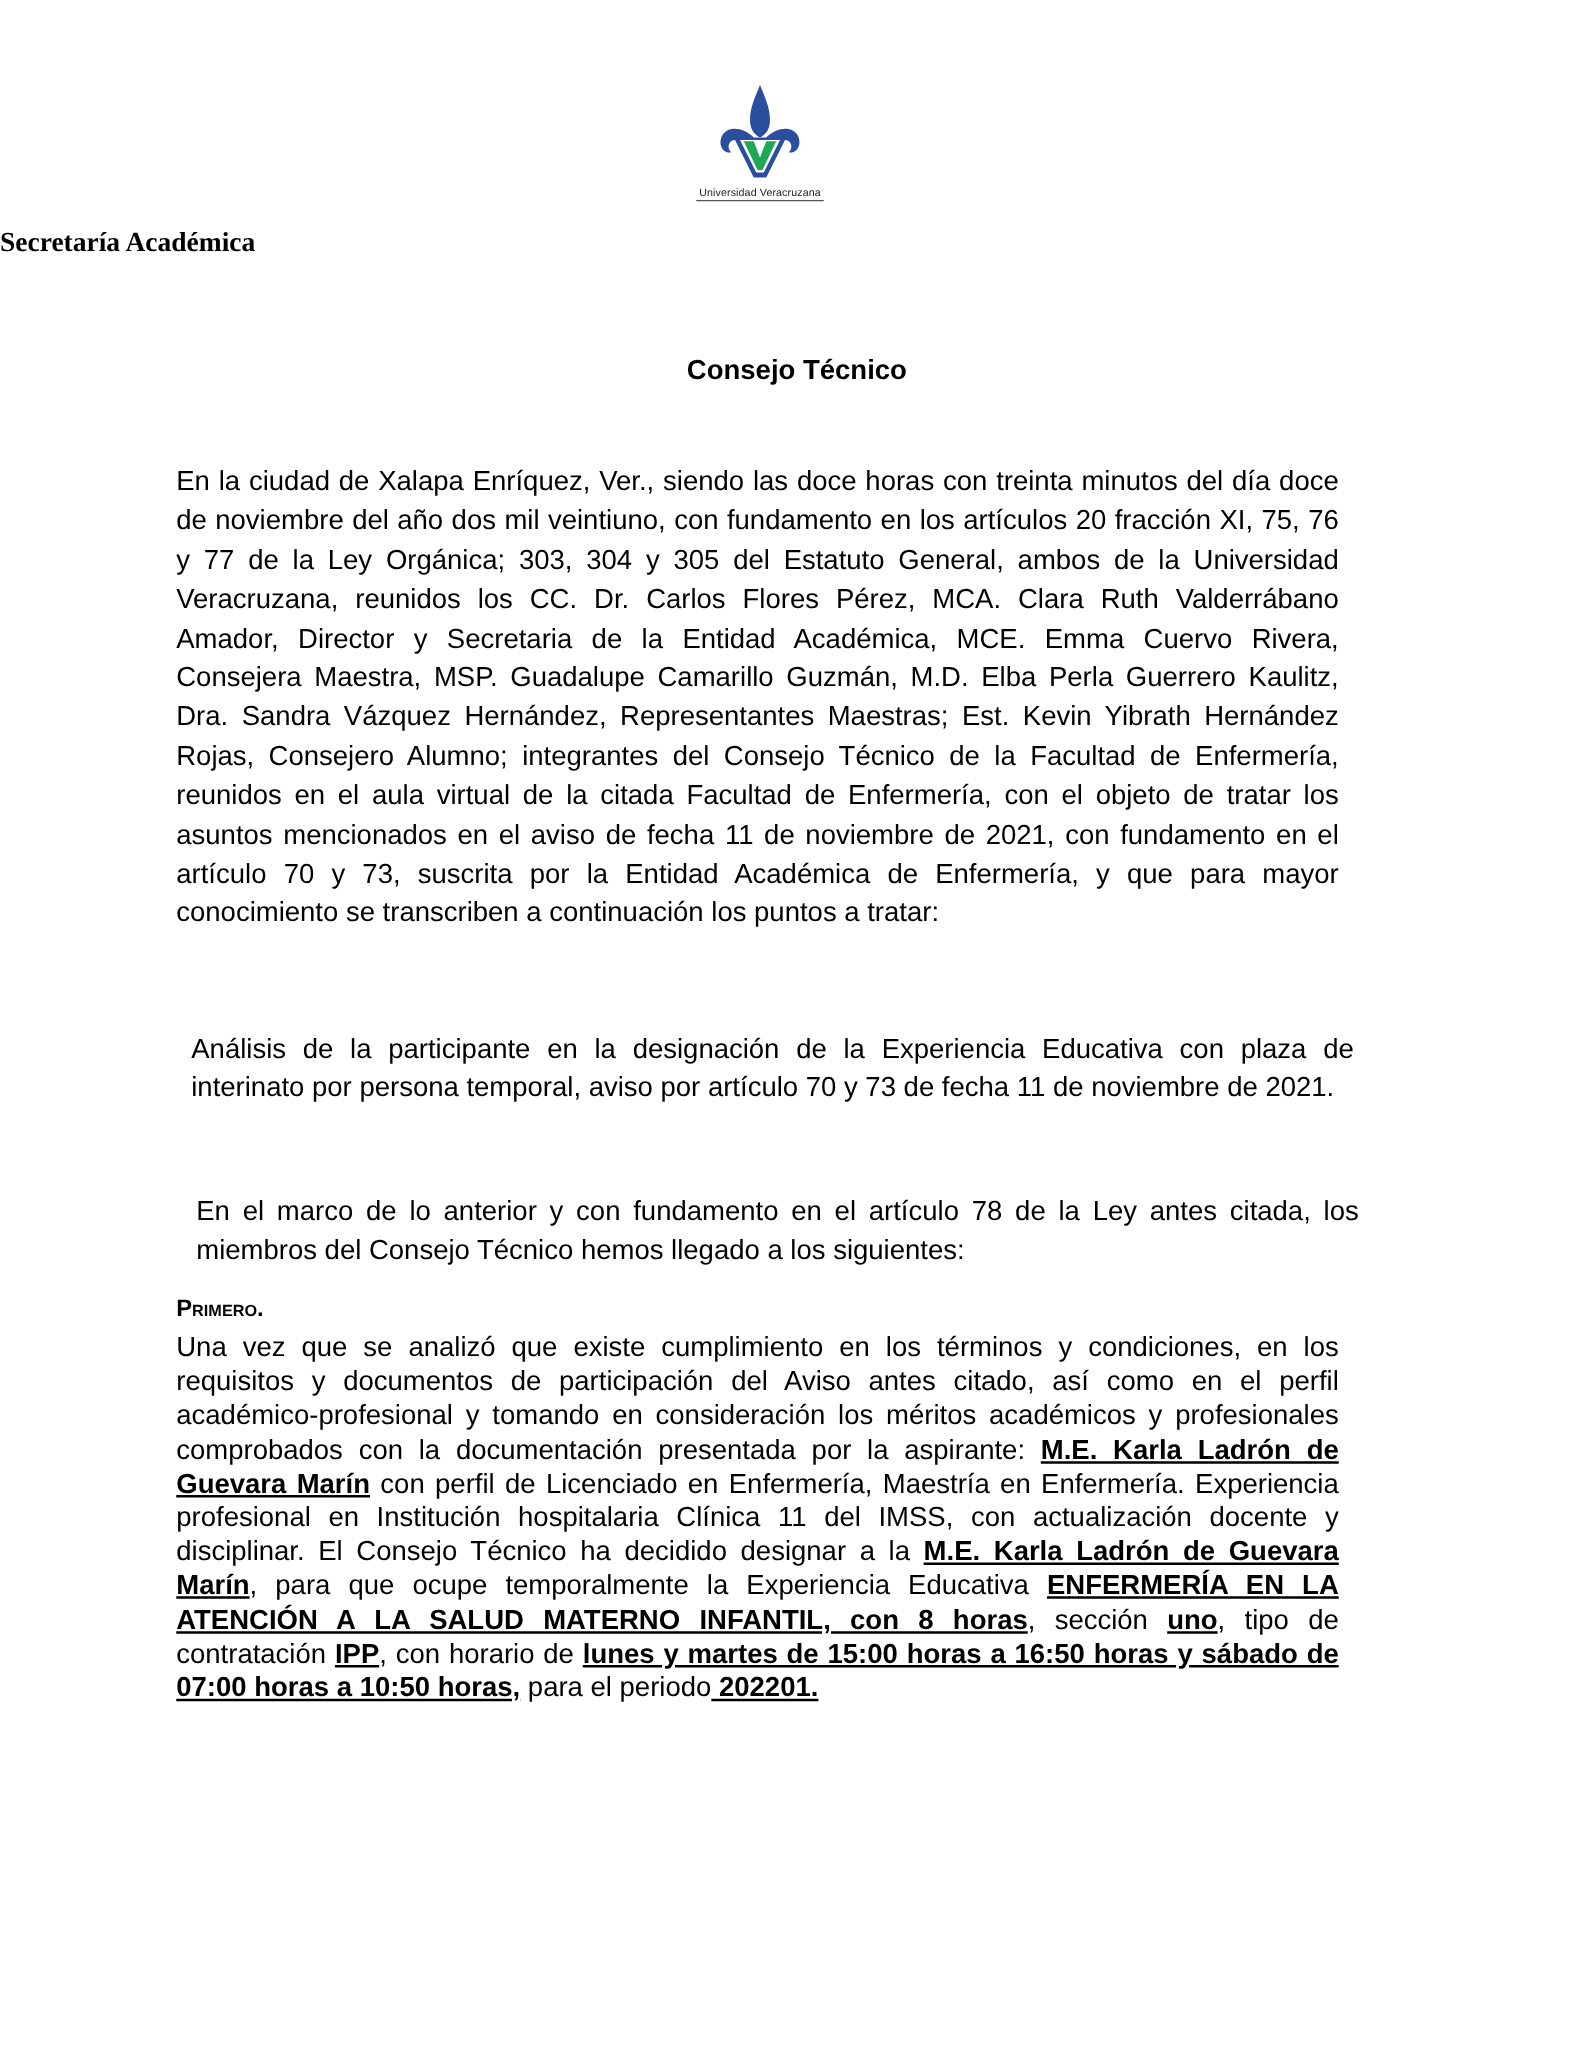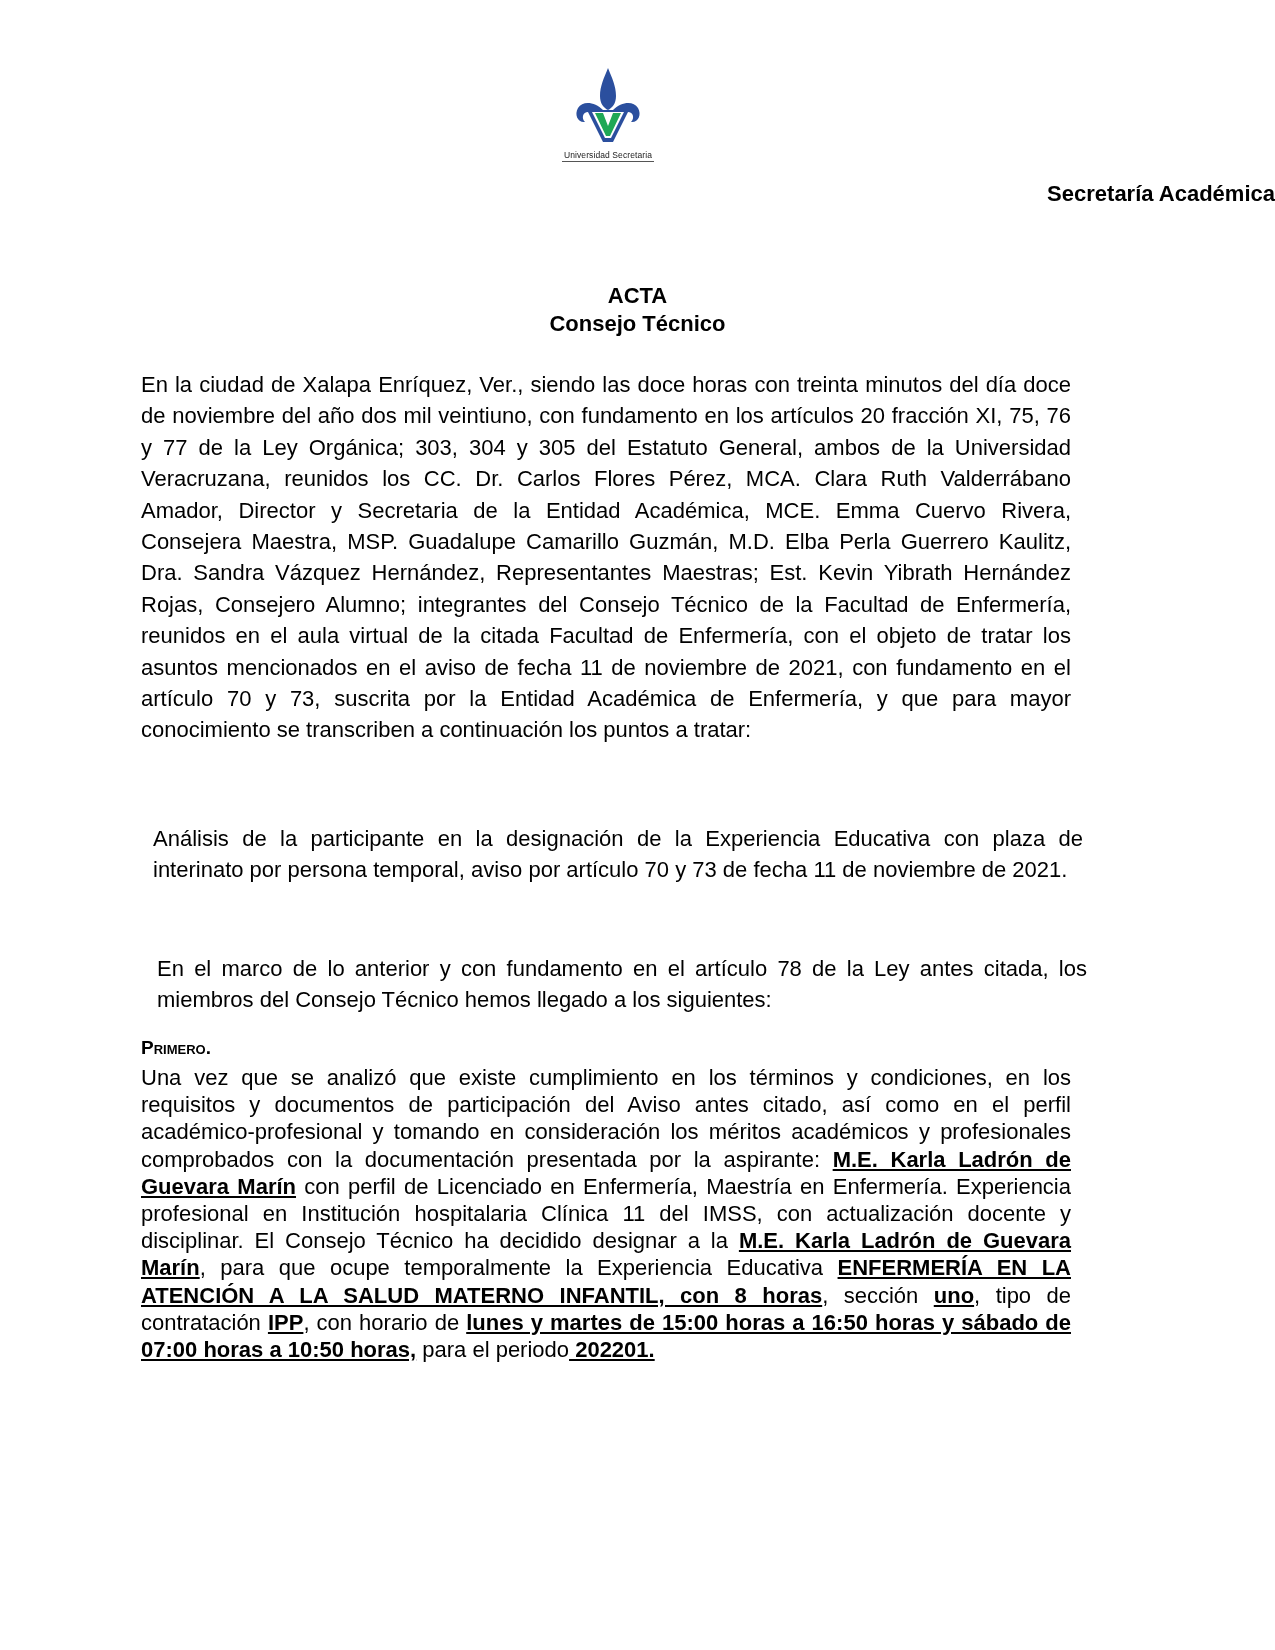--- a/index.html
+++ b/index.html
@@ -27,24 +27,25 @@
       display: inline-block;
       padding: 0 2px 1px 2px;
       margin-top: 2px;
       letter-spacing: 0.1px;
     }
     .header {
       position: absolute;
       left: 0;
       width: 1275px;
       top: 180px;
-      text-align: right;
+      text-align: left;
       font-weight: bold;
       font-size: 22px;
       line-height: 28px;
+      font-family: Liberation Serif, serif;
     }
     .title-block {
       position: absolute;
       left: 0;
       width: 1275px;
       top: 282px;
       text-align: center;
       font-weight: bold;
       font-size: 22px;
       line-height: 28px;
@@ -91,29 +92,28 @@
     <path d="M30 44 C22 36 10 34 5 42 C1 49 5 57 12 56 C8 52 10 46 15 46 C20 46 24 52 26 58 Z" fill="#2b4f9e"></path>
 
     <path d="M40 44 C48 36 60 34 65 42 C69 49 65 57 58 56 C62 52 60 46 55 46 C50 46 46 52 44 58 Z" fill="#2b4f9e"></path>
 
     <path d="M14 44 L56 44 L40 76 L30 76 Z" fill="#2b4f9e"></path>
 
     <path d="M19 46 L51 46 L38 72 L32 72 Z" fill="#ffffff"></path>
 
     <path d="M22 47 L30 47 L35 60 L40 47 L48 47 L37 70 L33 70 Z" fill="#1fa855"></path>
   </svg>
-  <span class="logo-caption">Universidad Secretaria</span>
+  <span class="logo-caption">Universidad Veracruzana</span>
 </div>
 
 <div class="header">
   <div>Secretaría Académica</div>
 </div>
 
 <div class="title-block">
-  <div>ACTA</div>
   <div>Consejo Técnico</div>
 </div>
 
 <p class="para p1" style="margin:0">En la ciudad de Xalapa Enríquez, Ver., siendo las doce horas con treinta minutos del día doce de noviembre del año dos mil veintiuno, con fundamento en los artículos 20 fracción XI, 75, 76 y 77 de la Ley Orgánica; 303, 304 y 305 del Estatuto General, ambos de la Universidad Veracruzana, reunidos los CC. Dr. Carlos Flores Pérez, MCA. Clara Ruth Valderrábano Amador, Director y Secretaria de la Entidad Académica, MCE. Emma Cuervo Rivera, Consejera Maestra, MSP. Guadalupe Camarillo Guzmán, M.D. Elba Perla Guerrero Kaulitz, Dra. Sandra Vázquez Hernández, Representantes Maestras; Est. Kevin Yibrath Hernández Rojas, Consejero Alumno; integrantes del Consejo Técnico de la Facultad de Enfermería, reunidos en el aula virtual de la citada Facultad de Enfermería, con el objeto de tratar los asuntos mencionados en el aviso de fecha 11 de noviembre de 2021, con fundamento en el artículo 70 y 73, suscrita por la Entidad Académica de Enfermería, y que para mayor conocimiento se transcriben a continuación los puntos a tratar:</p>
 <p class="para p2" style="margin:12px">Análisis de la participante en la designación de la Experiencia Educativa con plaza de interinato por persona temporal, aviso por artículo 70 y 73 de fecha 11 de noviembre de 2021.</p>
 <p class="para p3" style="margin:16px">En el marco de lo anterior y con fundamento en el artículo 78 de la Ley antes citada, los miembros del Consejo Técnico hemos llegado a los siguientes:</p>
 
 <div class="section-head">Primero.</div>
 
 <p class="p4" style="margin:0"><span>Una vez que se analizó que existe cumplimiento en los términos y condiciones, en los requisitos y documentos de participación del Aviso antes citado, así como en el perfil académico-profesional y tomando en consideración los méritos académicos y profesionales comprobados con la documentación presentada por la aspirante: </span><span class="bu">M.E. Karla Ladrón de Guevara Marín</span><span> con perfil de Licenciado en Enfermería, Maestría en Enfermería. Experiencia profesional en Institución hospitalaria Clínica 11 del IMSS, con actualización docente y disciplinar. El Consejo Técnico ha decidido designar a la </span><span class="bu">M.E. Karla Ladrón de Guevara Marín</span><span>, para que ocupe temporalmente la Experiencia Educativa </span><span class="bu">ENFERMERÍA EN LA ATENCIÓN A LA SALUD MATERNO INFANTIL, con 8 horas</span><span>, sección </span><span class="bu">uno</span><span>, tipo de contratación </span><span class="bu">IPP</span><span>, con horario de </span><span class="bu">lunes y martes de 15:00 horas a 16:50 horas y sábado de 07:00 horas a 10:50 horas,</span><span> para el periodo</span><span class="bu"> 202201.</span></p>

